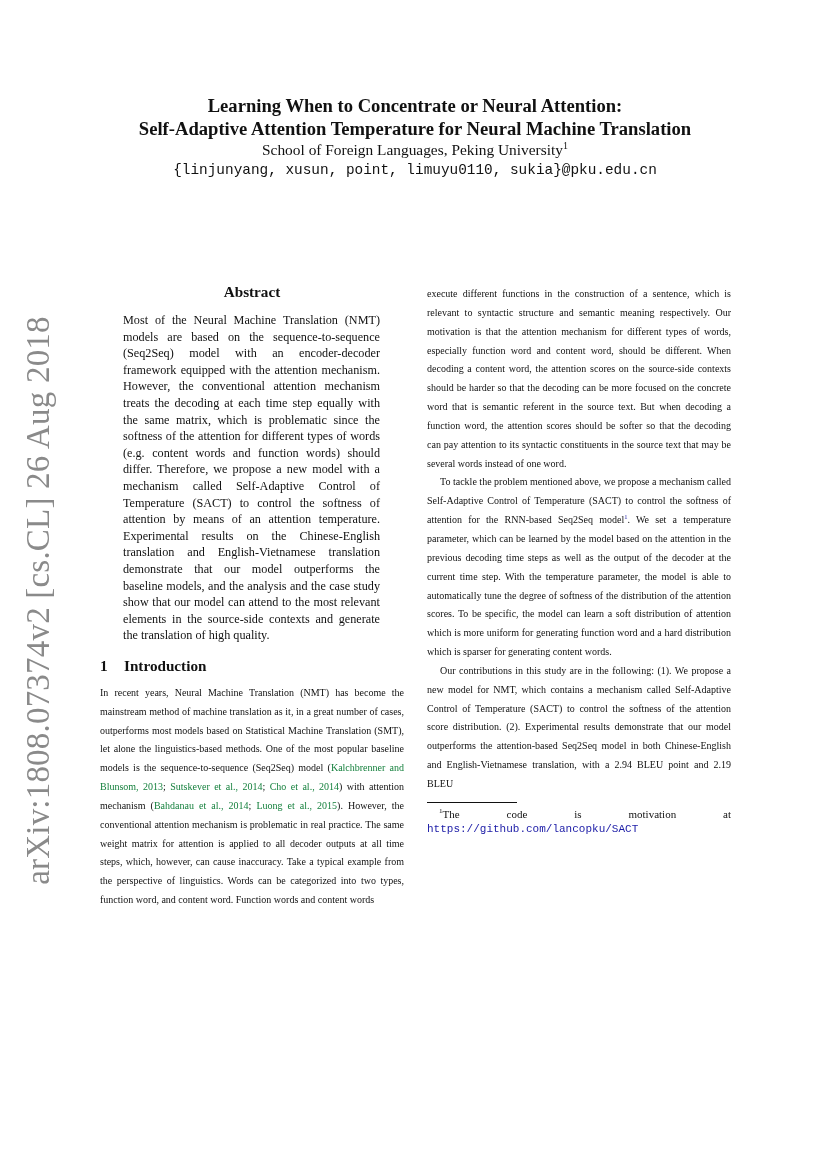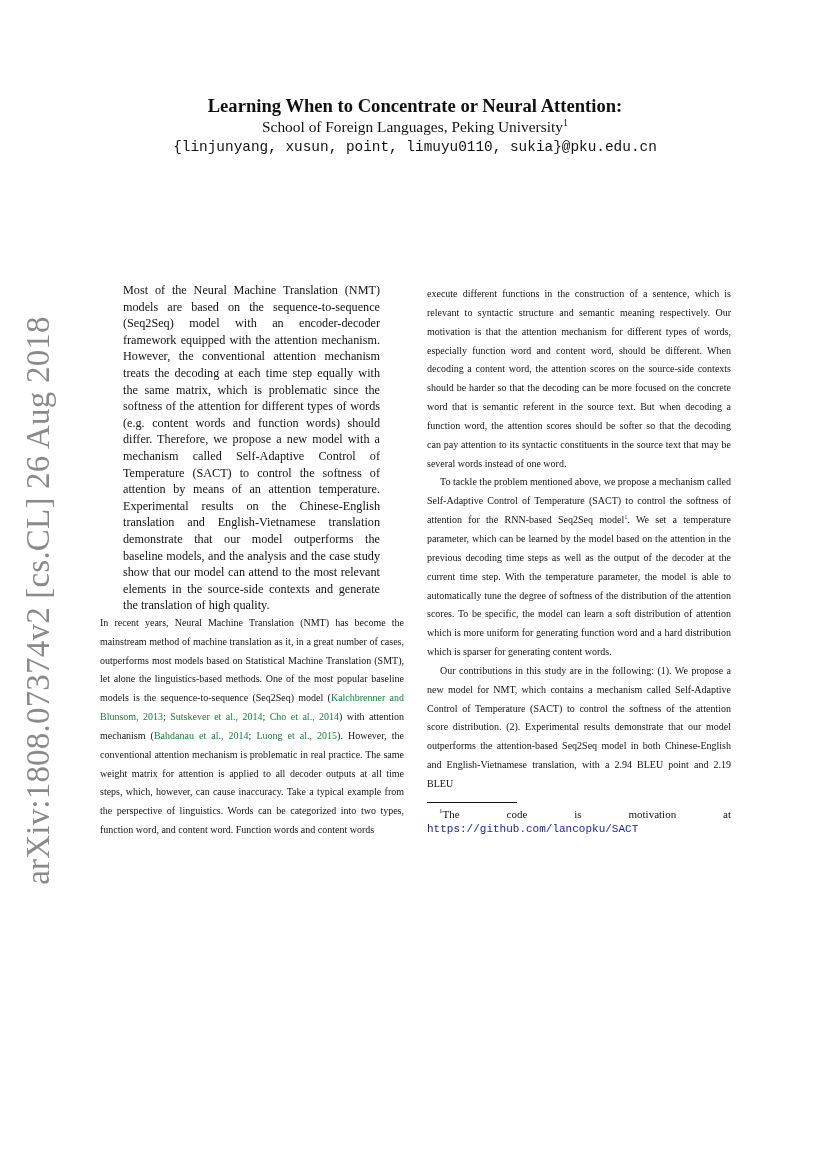--- a/index.html
+++ b/index.html
@@ -46,30 +46,35 @@
 </head>
 <body>
 
 <div class="arxiv-stamp">
   <span>arXiv:1808.07374v2  [cs.CL]  26 Aug 2018</span>
 </div>
 
 <div class="header">
   <h1 class="title">
     <span>Learning When to Concentrate or Neural Attention:</span><br>
+    <span>Self-Adaptive Attention Temperature for Neural Machine Translation</span>
   </h1>
   <div class="affil">
     <span>School of Foreign Languages, Peking University</span><sup>1</sup>
   </div>
   <div class="emails">{linjunyang, xusun, point, limuyu0110, sukia}@pku.edu.cn</div>
 </div>
 
 <div class="col-left">
+  <h2 class="abstract-heading">Abstract</h2>
   <p class="abstract-body">Most of the Neural Machine Translation (NMT) models are based on the sequence-to-sequence (Seq2Seq) model with an encoder-decoder framework equipped with the attention mechanism. However, the conventional attention mechanism treats the decoding at each time step equally with the same matrix, which is problematic since the softness of the attention for different types of words (e.g. content words and function words) should differ. Therefore, we propose a new model with a mechanism called Self-Adaptive Control of Temperature (SACT) to control the softness of attention by means of an attention temperature. Experimental results on the Chinese-English translation and English-Vietnamese translation demonstrate that our model outperforms the baseline models, and the analysis and the case study show that our model can attend to the most relevant elements in the source-side contexts and generate the translation of high quality.</p>
 
+  <h2 class="section-heading">
+    <span class="num">1</span><span>Introduction</span>
+  </h2>
   <p class="para"><span>In recent years, Neural Machine Translation (NMT) has become the mainstream method of machine translation as it, in a great number of cases, outperforms most models based on Statistical Machine Translation (SMT), let alone the linguistics-based methods. One of the most popular baseline models is the sequence-to-sequence (Seq2Seq) model (</span><a class="cite">Kalchbrenner and Blunsom, 2013</a><span>; </span><a class="cite">Sutskever et al., 2014</a><span>; </span><a class="cite">Cho et al., 2014</a><span>) with attention mechanism (</span><a class="cite">Bahdanau et al., 2014</a><span>; </span><a class="cite">Luong et al., 2015</a><span>). However, the conventional attention mechanism is problematic in real practice. The same weight matrix for attention is applied to all decoder outputs at all time steps, which, however, can cause inaccuracy. Take a typical example from the perspective of linguistics. Words can be categorized into two types, function word, and content word. Function words and content words</span></p>
 </div>
 
 <div class="col-right">
   <p class="para">execute different functions in the construction of a sentence, which is relevant to syntactic structure and semantic meaning respectively. Our motivation is that the attention mechanism for different types of words, especially function word and content word, should be different. When decoding a content word, the attention scores on the source-side contexts should be harder so that the decoding can be more focused on the concrete word that is semantic referent in the source text. But when decoding a function word, the attention scores should be softer so that the decoding can pay attention to its syntactic constituents in the source text that may be several words instead of one word.</p>
   <p class="para indent"><span>To tackle the problem mentioned above, we propose a mechanism called Self-Adaptive Control of Temperature (SACT) to control the softness of attention for the RNN-based Seq2Seq model</span><sup><a class="fnmark">1</a></sup><span>. We set a temperature parameter, which can be learned by the model based on the attention in the previous decoding time steps as well as the output of the decoder at the current time step. With the temperature parameter, the model is able to automatically tune the degree of softness of the distribution of the attention scores. To be specific, the model can learn a soft distribution of attention which is more uniform for generating function word and a hard distribution which is sparser for generating content words.</span></p>
   <p class="para indent">Our contributions in this study are in the following: (1). We propose a new model for NMT, which contains a mechanism called Self-Adaptive Control of Temperature (SACT) to control the softness of the attention score distribution. (2). Experimental results demonstrate that our model outperforms the attention-based Seq2Seq model in both Chinese-English and English-Vietnamese translation, with a 2.94 BLEU point and 2.19 BLEU</p>
 
   <div class="footnote-rule"></div>
   <div class="footnote"><sup>1</sup><span>The code is motivation at </span><a class="url">https://github.com/lancopku/SACT</a></div>

